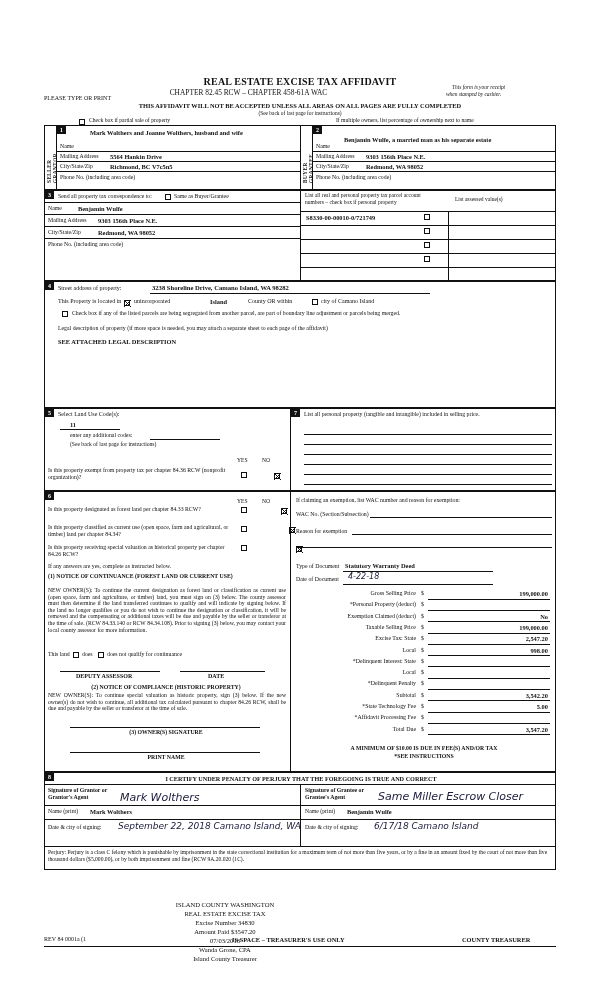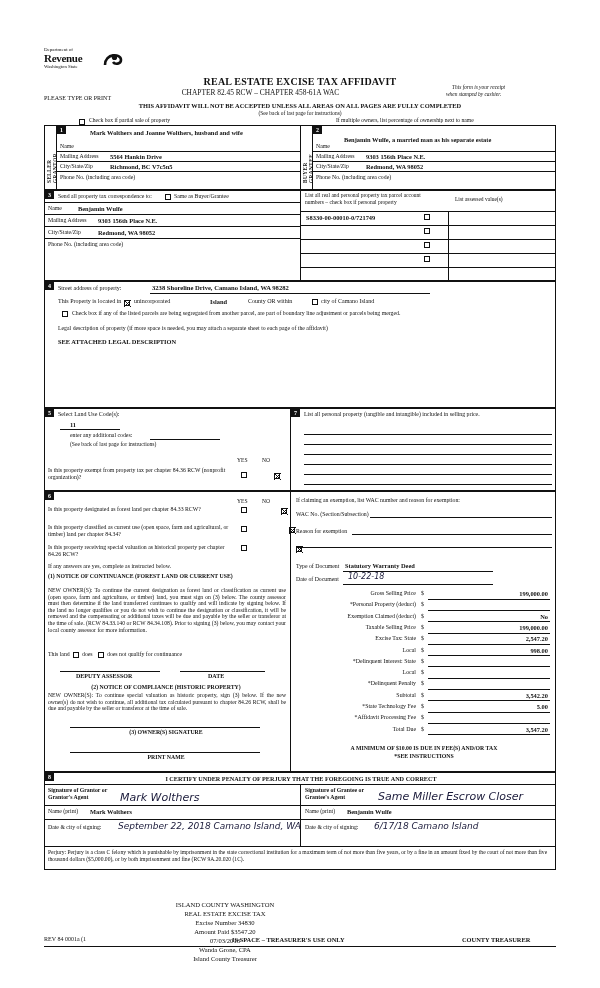--- a/index.html
+++ b/index.html
@@ -21,32 +21,23 @@
   .hand{font-family:"DejaVu Sans", sans-serif;font-style:italic;font-size:8px;color:#1a1a3a;}
   .vside{position:absolute;writing-mode:vertical-rl;text-orientation:mixed;transform:rotate(180deg);font-size:5.2px;font-weight:bold;letter-spacing:0.5px;}
   .rt{text-align:right;}
 </style>
 </head>
 <body>
 
 <div id="page">
 
   
-  <div class="abs" style="left:44px;top:46px;width:110px;height:26px;">
-    <div class="abs" style="left:0;top:1px;font-size:5px;line-height:6px;">Department of</div>
-    <div class="abs b" style="left:0;top:6px;font-size:11px;line-height:12px;letter-spacing:-0.3px;">Revenue</div>
-    <div class="abs" style="left:0;top:18px;font-size:4.8px;">Washington State</div>
-    <svg class="abs" style="left:58px;top:0px;" width="22" height="22" viewBox="0 0 22 22">
-      <path d="M3 19 C3 7, 19 7, 19 14 C19 18, 13 19, 11 16" stroke="#111" stroke-width="2.6" fill="none"></path>
-      <circle cx="12.5" cy="11.5" r="2.6" fill="#111"></circle>
-    </svg>
-  </div>
 
   <div class="abs b ctr" style="left:0;top:76px;width:600px;font-size:10px;letter-spacing:0.2px;">REAL ESTATE EXCISE TAX AFFIDAVIT</div>
-  <div class="abs ctr" style="left:12px;top:88px;width:497px;font-size:7.4px;">CHAPTER 82.45 RCW – CHAPTER 458-61A WAC</div>
+  <div class="abs ctr" style="left:0;top:88px;width:497px;font-size:7.4px;">CHAPTER 82.45 RCW – CHAPTER 458-61A WAC</div>
   <div class="abs" style="left:452px;top:84px;font-size:5.4px;font-style:italic;">This form is your receipt</div>
   <div class="abs" style="left:446px;top:91px;font-size:5.4px;font-style:italic;">when stamped by cashier.</div>
 
   <div class="abs" style="left:44px;top:95px;font-size:6px;">PLEASE TYPE OR PRINT</div>
   <div class="abs b ctr" style="left:0;top:102px;width:600px;font-size:6.4px;">THIS AFFIDAVIT WILL NOT BE ACCEPTED UNLESS ALL AREAS ON ALL PAGES ARE FULLY COMPLETED</div>
   <div class="abs ctr" style="left:0;top:110px;width:600px;font-size:5.4px;">(See back of last page for instructions)</div>
 
   
   <span class="abs cb" style="left:79px;top:119px;"></span>
   <div class="abs" style="left:89px;top:117px;font-size:5.6px;">Check box if partial sale of property</div>
@@ -221,21 +212,21 @@
   <div class="abs" style="left:296px;top:511px;font-size:5.8px;">WAC No. (Section/Subsection)</div>
   <div class="ln" style="left:370px;top:517px;width:182px;height:1px;"></div>
   <div class="abs" style="left:296px;top:528px;font-size:5.8px;">Reason for exemption</div>
   <div class="ln" style="left:352px;top:534px;width:200px;height:1px;"></div>
   <div class="ln" style="left:296px;top:547px;width:256px;height:1px;"></div>
 
   <div class="abs" style="left:296px;top:563px;font-size:5.8px;">Type of Document</div>
   <div class="abs b" style="left:345px;top:562px;font-size:6.4px;">Statutory Warranty Deed</div>
   <div class="ln" style="left:343px;top:571px;width:150px;height:1px;"></div>
   <div class="abs" style="left:296px;top:576px;font-size:5.8px;">Date of Document</div>
-  <div class="abs hand" style="left:348px;top:572px;">10-22-18</div>
+  <div class="abs hand" style="left:348px;top:572px;">4-22-18</div>
   <div class="ln" style="left:343px;top:584px;width:150px;height:1px;"></div>
 
   
   <div id="tax-rows">
       <div class="abs rt" style="left: 296px; top: 590px; width: 120px; font-size: 5.9px;">Gross Selling Price</div>
       <div class="abs" style="left: 421px; top: 590px; font-size: 6px;">$</div>
       <div class="abs rt b" style="left: 430px; top: 590px; width: 118px; font-size: 6.4px;">199,000.00</div>
       <div class="ln" style="left: 428px; top: 598.6px; width: 122px; height: 1px;"></div>
       <div class="abs rt" style="left: 296px; top: 601.3px; width: 120px; font-size: 5.9px;">*Personal Property (deduct)</div>
       <div class="abs" style="left: 421px; top: 601.3px; font-size: 6px;">$</div>

